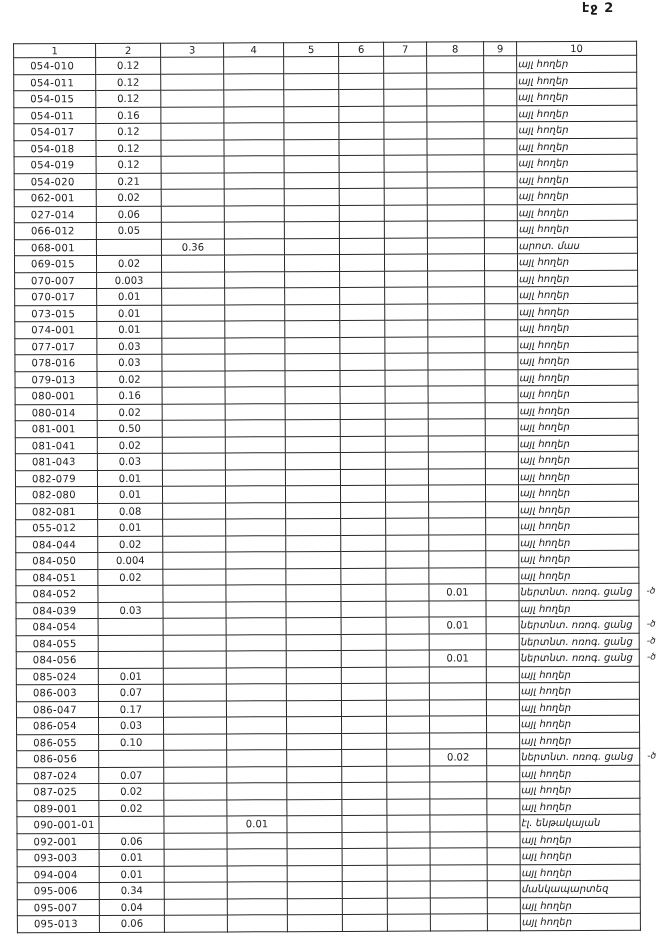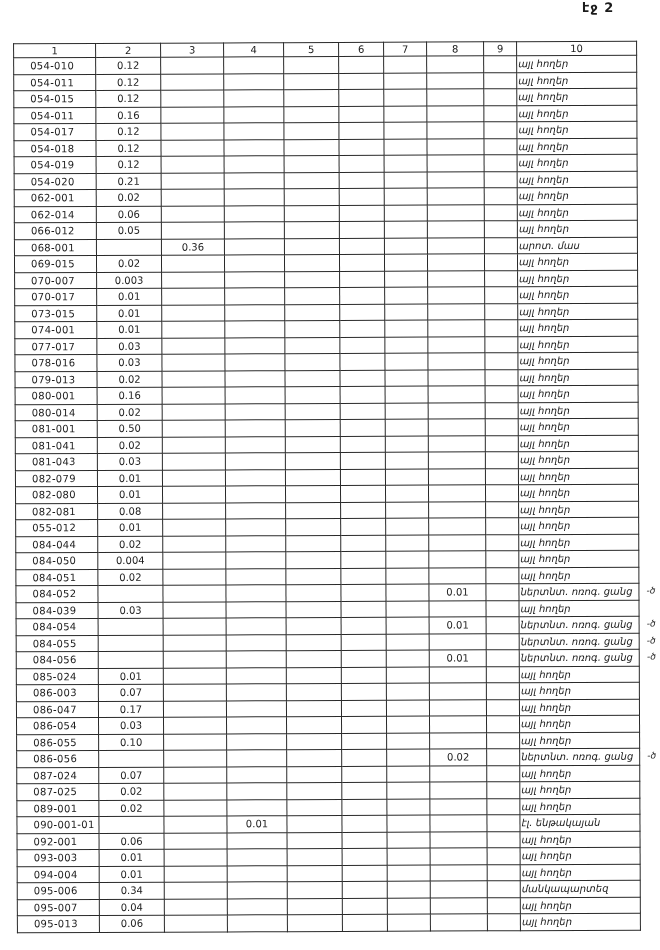--- a/index.html
+++ b/index.html
@@ -241,21 +241,21 @@
     <td class="num-cell"></td>
     <td class="num-cell"></td>
     <td class="num-cell"></td>
     <td class="num-cell"></td>
     <td class="use-cell">
       <span>այլ հողեր</span>
       <span class="margin-mark"></span>
     </td>
   </tr>
         <tr>
-    <td class="code-cell">062-014</td>
+    <td class="code-cell">027-014</td>
     <td class="num-cell">0.06</td>
     <td class="num-cell"></td>
     <td class="num-cell"></td>
     <td class="num-cell"></td>
     <td class="num-cell"></td>
     <td class="num-cell"></td>
     <td class="num-cell"></td>
     <td class="num-cell"></td>
     <td class="use-cell">
       <span>այլ հողեր</span>

